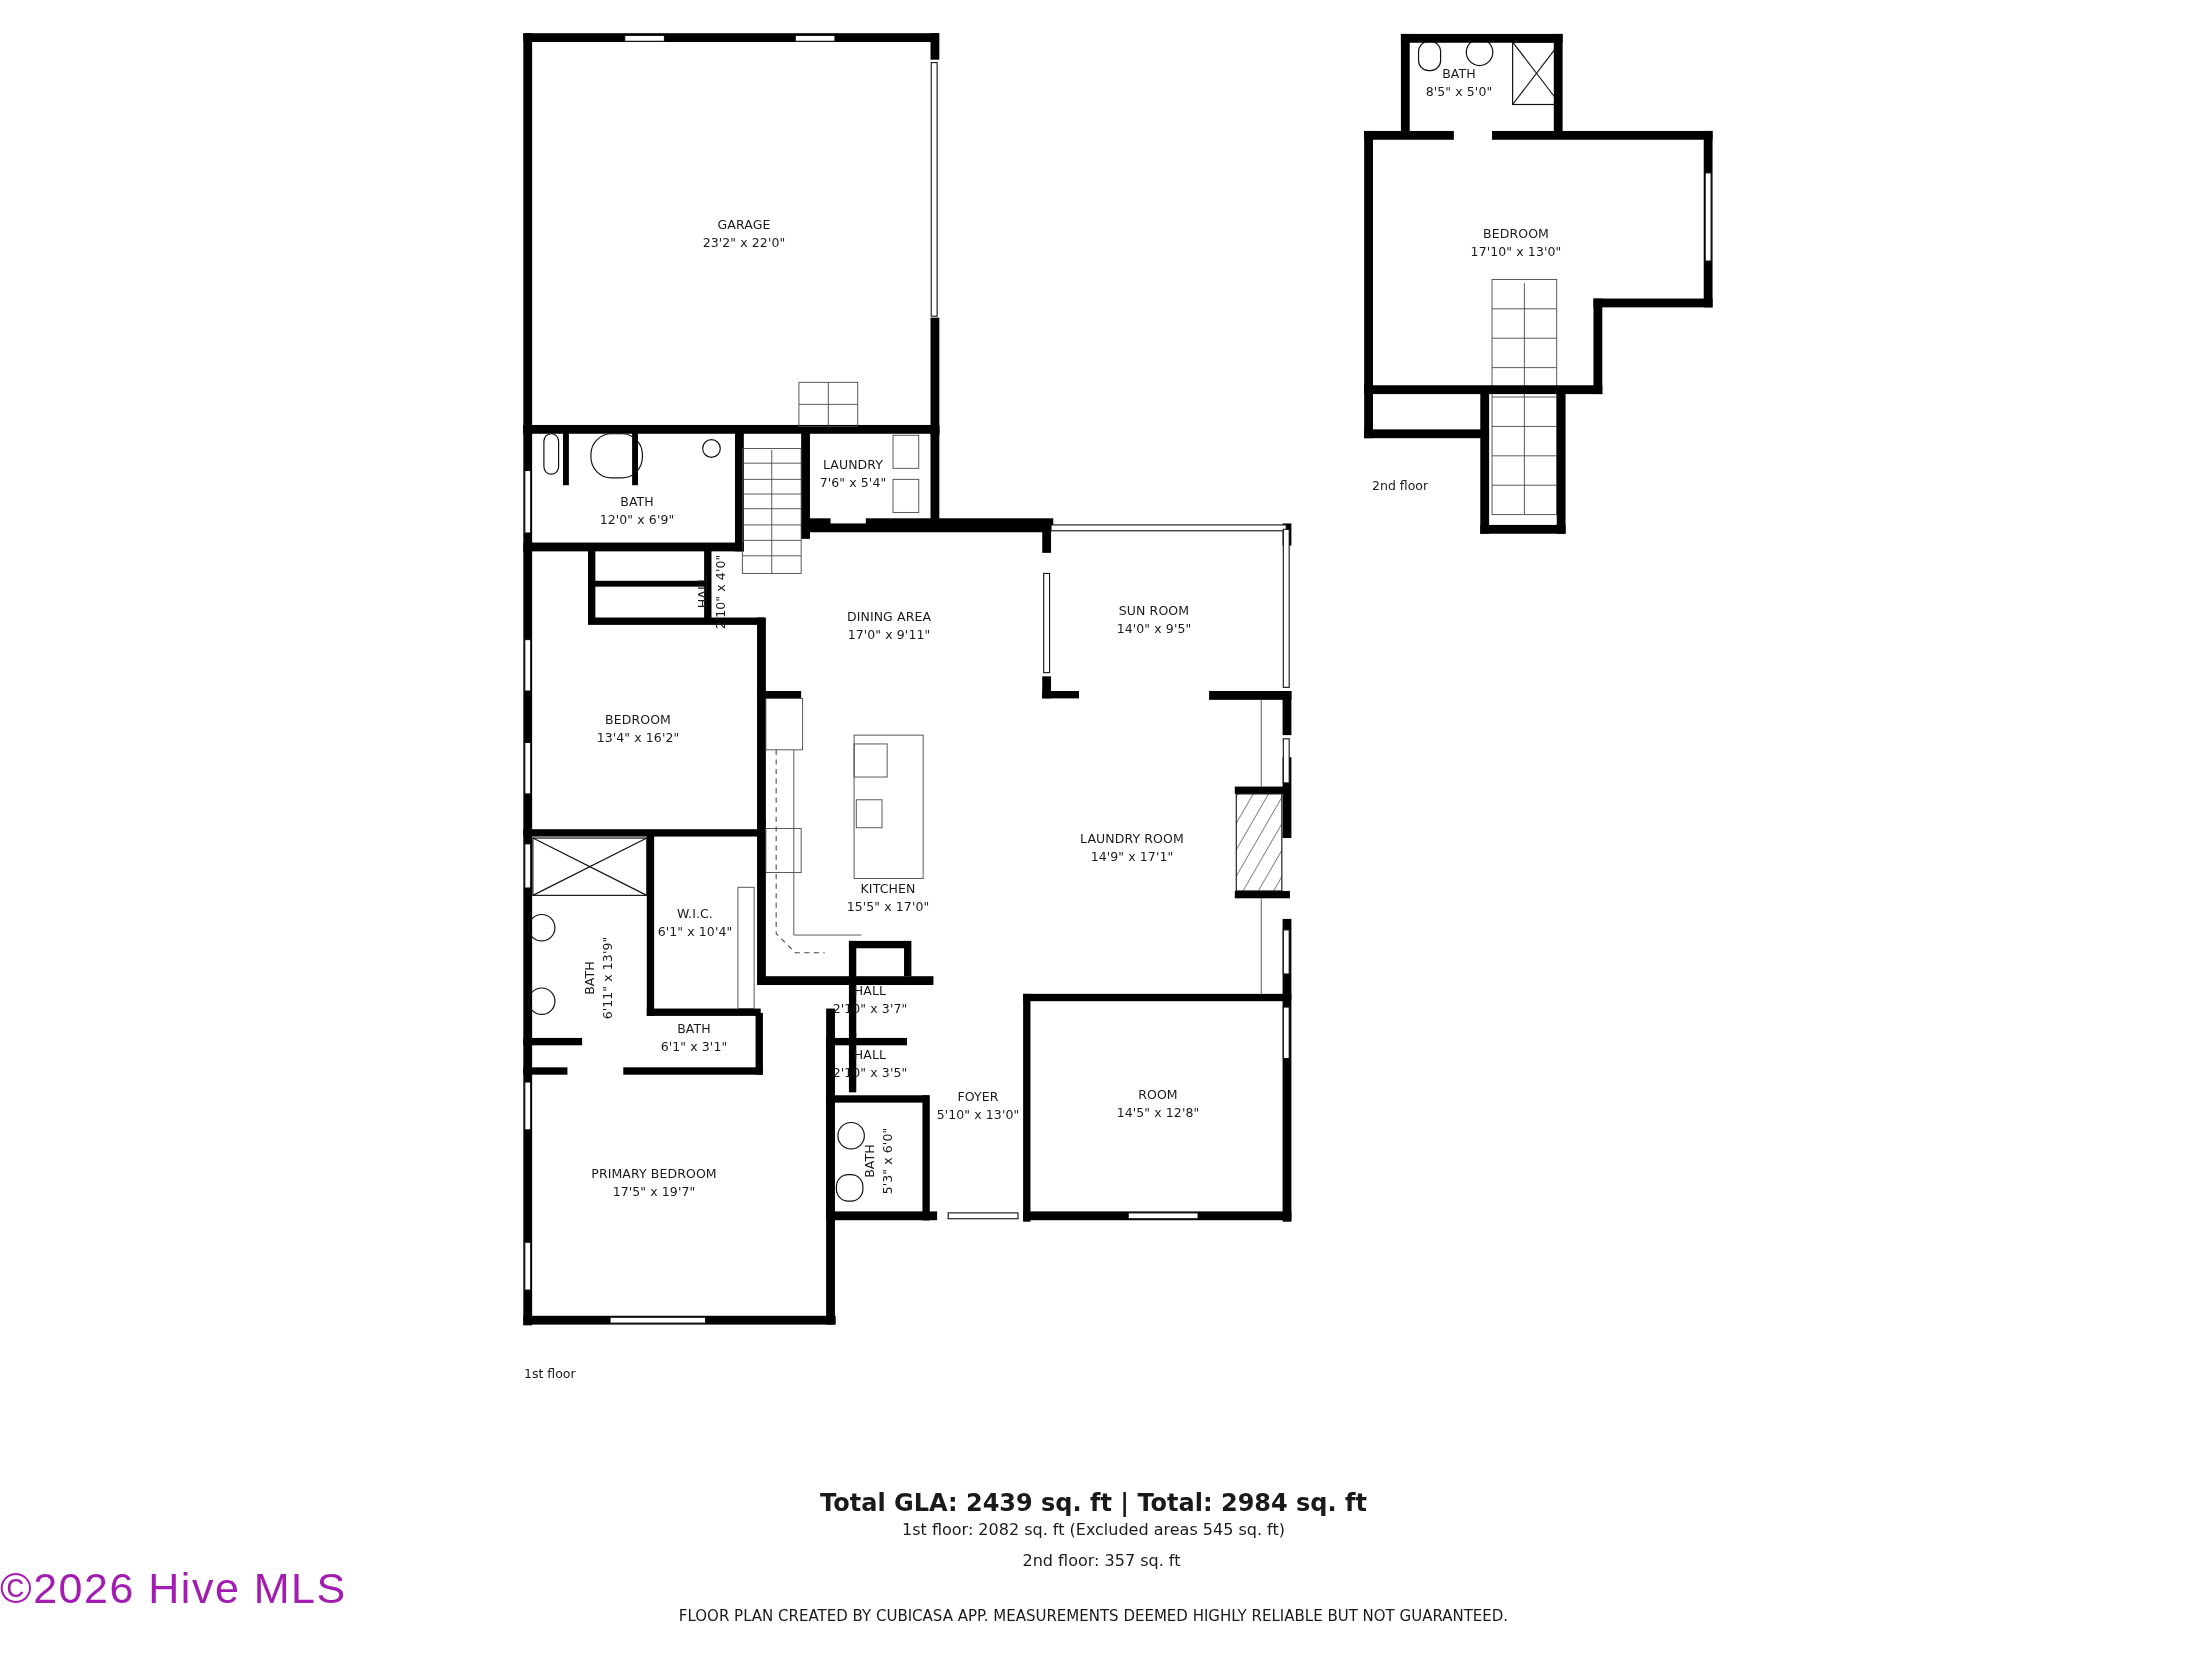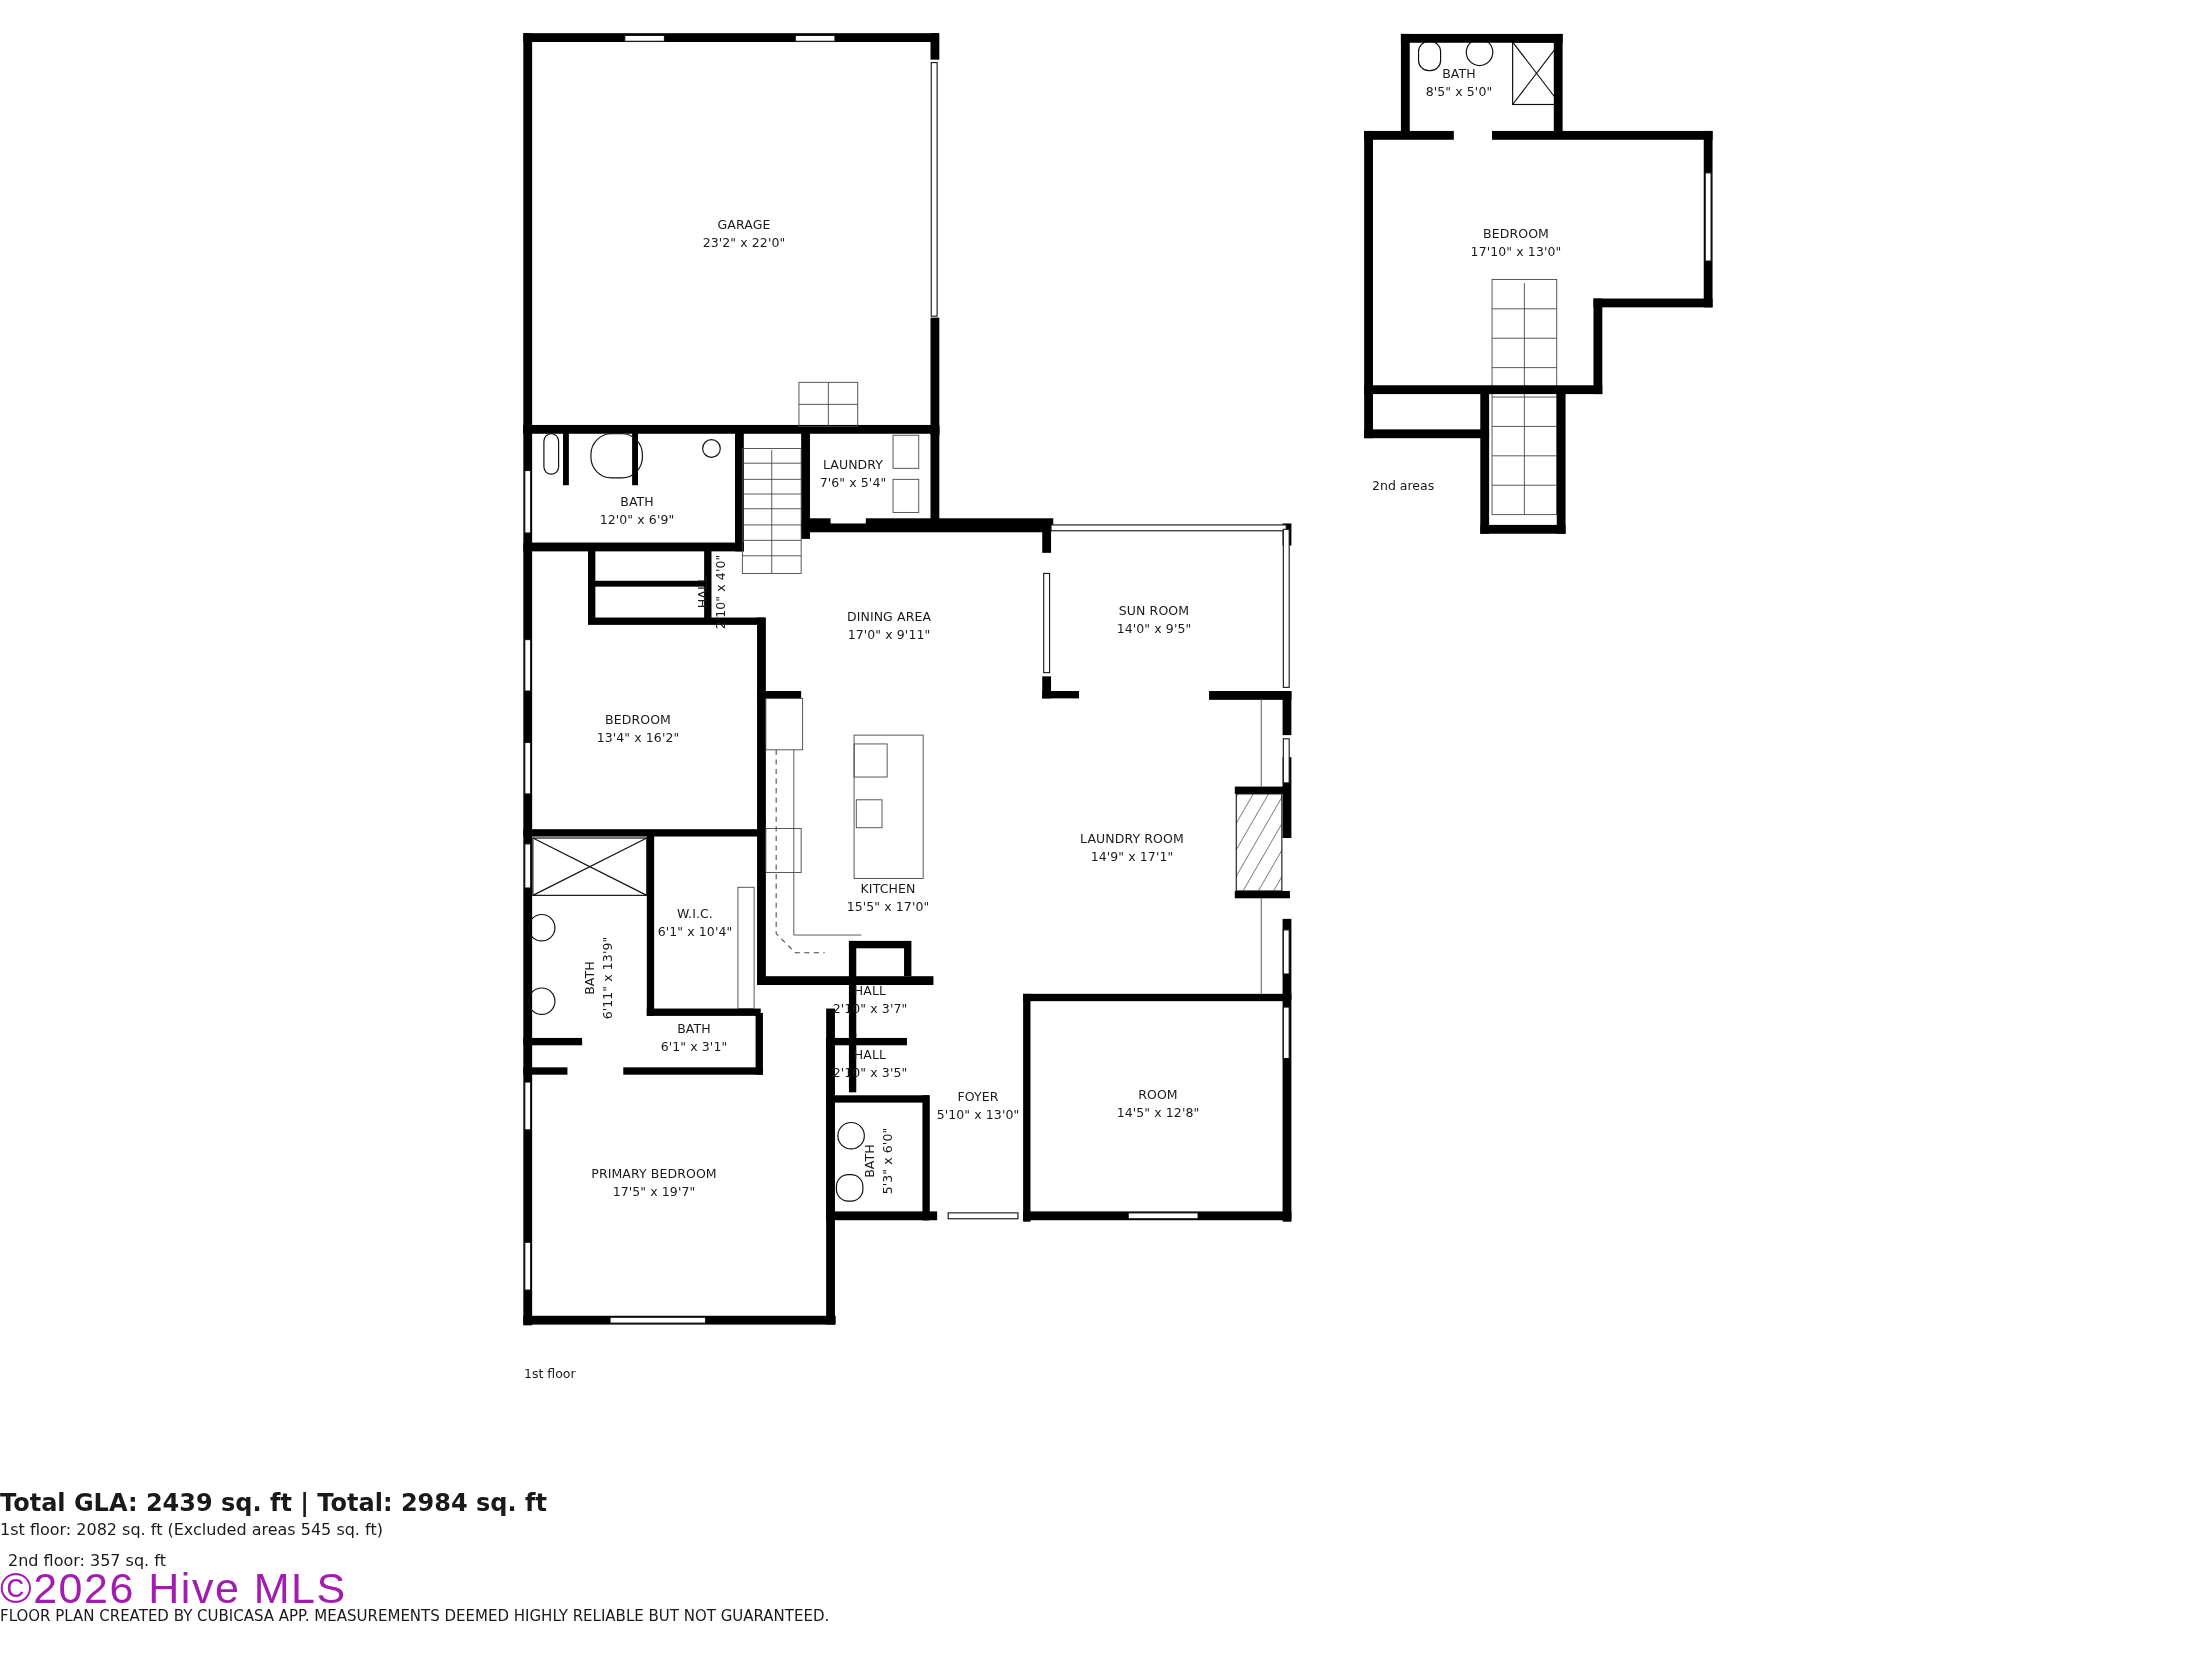--- a/index.html
+++ b/index.html
@@ -6,21 +6,21 @@
   body { width:2205px; height:1654px; position:relative; overflow:hidden; font-family:"DejaVu Sans", "Liberation Sans", sans-serif; color:#1a1a1a; }
   #plan { position:absolute; left:0; top:0; width:2205px; height:1654px; }
   .wall { fill:#000; }
   .thin { fill:none; stroke:#111; stroke-width:1.6; }
   .hair { fill:none; stroke:#444; stroke-width:1.2; }
   .dash { fill:none; stroke:#444; stroke-width:1.4; stroke-dasharray:7 6; }
   .win { fill:#fff; stroke:#111; stroke-width:1.5; }
   .lbl { position:absolute; text-align:center; font-size:12.5px; line-height:18.4px; white-space:nowrap; transform:translate(-50%,-50%); letter-spacing:0.1px; }
   .lbl.rot { transform:translate(-50%,-50%) rotate(-90deg); }
   .floor-lbl { position:absolute; font-size:12.5px; }
-  .footer { position:absolute; left:0; width:2187px; }
+  .footer { position:absolute; left:0; width:2187px; text-align:center; }
   .f-total { top:1489px; font-size:24px; font-weight:bold; }
   .f-line { font-size:16px; }
   .f-1 { top:1520px; }
   .f-2 { top:1551px;padding-left:8px; }
   .f-disc { top:1607px; font-size:15px; }
   .copyright { position:absolute; left:0; top:1564px; font-family:"Liberation Sans", sans-serif; font-size:43px; font-weight:300; color:#a21caf; letter-spacing:1.5px; }
 </style>
 </head>
 <body>
 
@@ -282,21 +282,21 @@
 <div class="lbl" style="left:1459px;top:83px">
   <div>BATH</div>
   <div>8'5" x 5'0"</div>
 </div>
 <div class="lbl" style="left:1516px;top:243px">
   <div>BEDROOM</div>
   <div>17'10" x 13'0"</div>
 </div>
 
 <div class="floor-lbl" style="left:524px;top:1366px">1st floor</div>
-<div class="floor-lbl" style="left:1372px;top:478px">2nd areas</div>
+<div class="floor-lbl" style="left:1372px;top:478px">2nd floor</div>
 
 <div class="footer f-total">Total GLA: 2439 sq. ft | Total: 2984 sq. ft</div>
 <div class="footer f-line f-1">1st floor: 2082 sq. ft (Excluded areas 545 sq. ft)</div>
 <div class="footer f-line f-2">2nd floor: 357 sq. ft</div>
 <div class="footer f-disc">FLOOR PLAN CREATED BY CUBICASA APP. MEASUREMENTS DEEMED HIGHLY RELIABLE BUT NOT GUARANTEED.</div>
 
 <div class="copyright">©2026 Hive MLS</div>
 
 
 </body></html>

